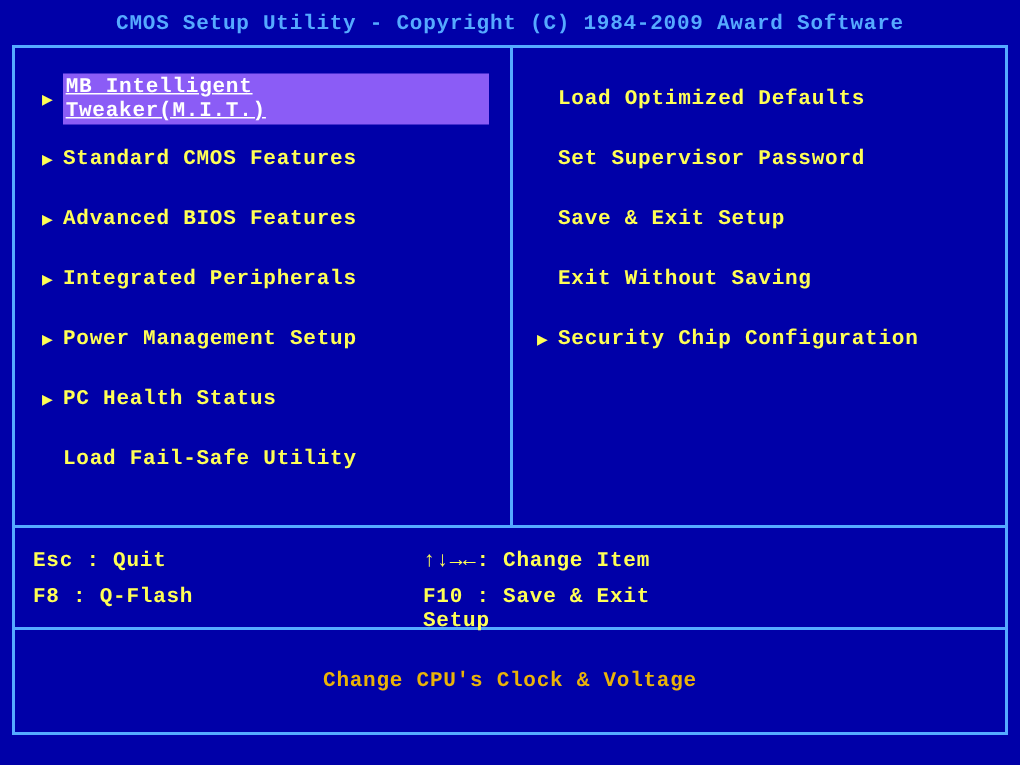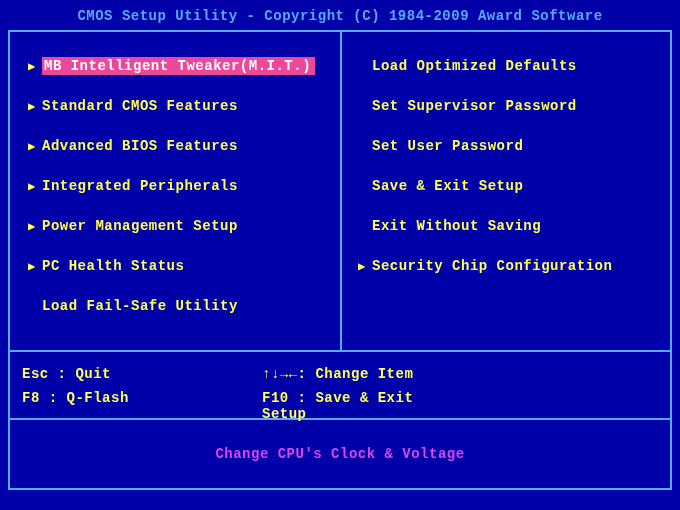--- a/index.html
+++ b/index.html
@@ -49,47 +49,49 @@
     width: 14px;
     color: #ffff55;
     font-size: 12px;
   }
   .menu-item.no-tri .tri { visibility: hidden; }
   .menu-item.selected {
     margin-left: -4px;
     padding-left: 4px;
   }
   .menu-item.selected .label-wrap {
-    background: #ec4899;
+    background: #8b5cf6;
     color: #ffffff;
-    padding: 1px 4px 1px 2px;
+    padding: 1px 20px 1px 2px;
+    text-decoration: underline;
   }
   .menu-item .label-wrap { display: inline; }
   .help-box {
     border: 2px double #55aaff;
     border-top: none;
     margin: 0 8px;
     height: 68px;
     padding: 14px 12px;
     display: flex;
     color: #ffff55;
+    gap: 20px;
   }
   .help-col { display: flex; flex-direction: column; gap: 8px; }
   .help-col.c1 { width: 240px; }
   .help-col.c2 { width: 200px; }
   .help-col.c3 { flex: 1; }
   .hint-box {
     border: 2px double #55aaff;
     border-top: none;
     margin: 0 8px;
     height: 70px;
     display: flex;
     align-items: center;
     justify-content: center;
-    color: #d946ef;
+    color: #eab308;
   }
 </style>
 </head>
 <body>
 
 <div class="title-bar">
   <span>CMOS Setup Utility - Copyright (C) 1984-2009 Award Software</span>
 </div>
 
 <div class="main-box">
@@ -128,24 +130,20 @@
       <div class="menu-item no-tri">
         <span class="tri">▶</span>
         <span class="label-wrap"><span>Load Optimized Defaults</span></span>
       </div>
       <div class="menu-item no-tri">
         <span class="tri">▶</span>
         <span class="label-wrap"><span>Set Supervisor Password</span></span>
       </div>
       <div class="menu-item no-tri">
         <span class="tri">▶</span>
-        <span class="label-wrap"><span>Set User Password</span></span>
-      </div>
-      <div class="menu-item no-tri">
-        <span class="tri">▶</span>
         <span class="label-wrap"><span>Save &amp; Exit Setup</span></span>
       </div>
       <div class="menu-item no-tri">
         <span class="tri">▶</span>
         <span class="label-wrap"><span>Exit Without Saving</span></span>
       </div>
       <div class="menu-item">
         <span class="tri">▶</span>
         <span class="label-wrap"><span>Security Chip Configuration</span></span>
       </div>

